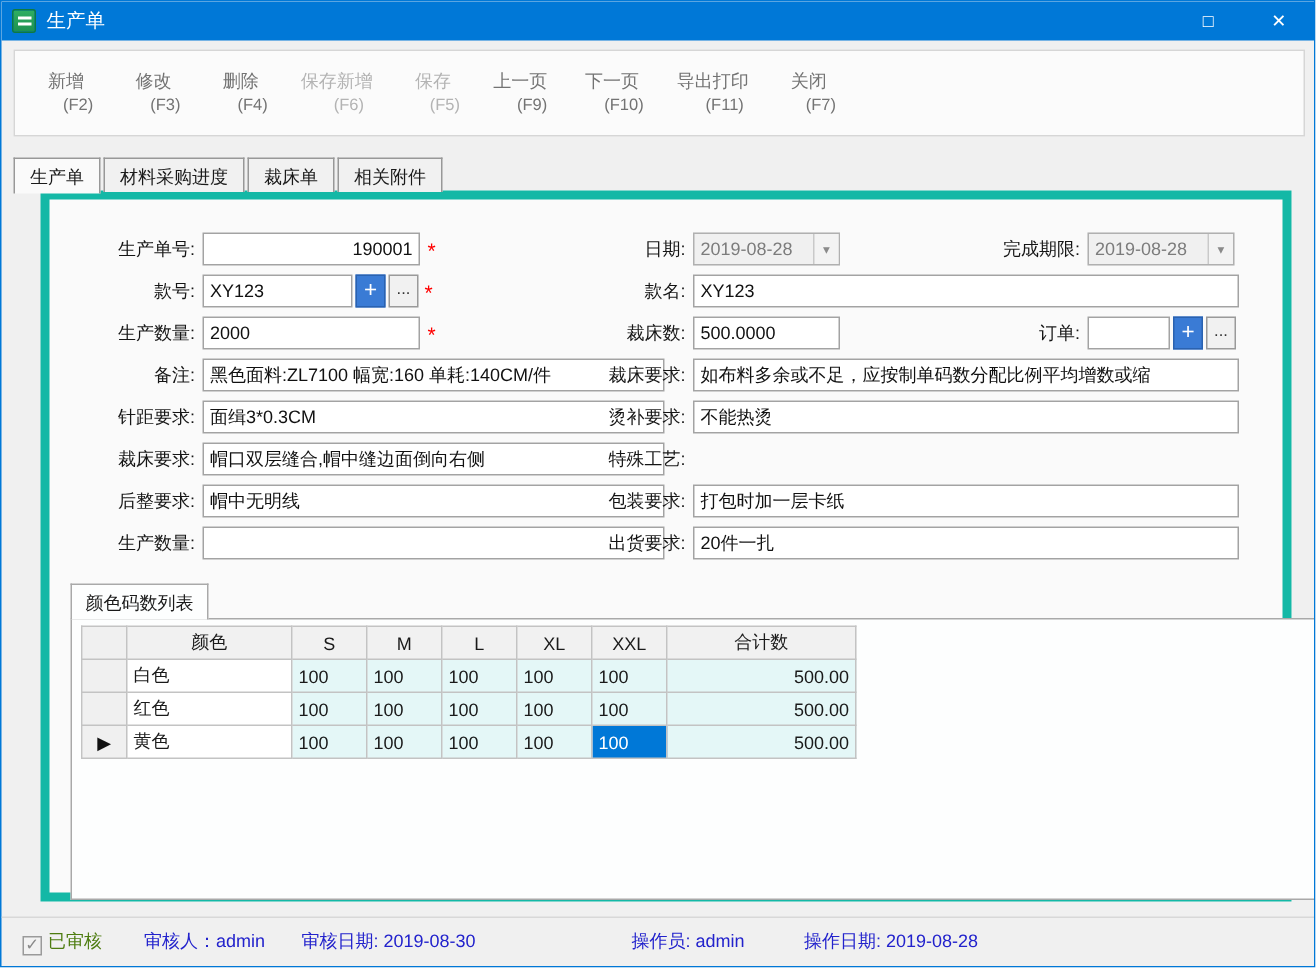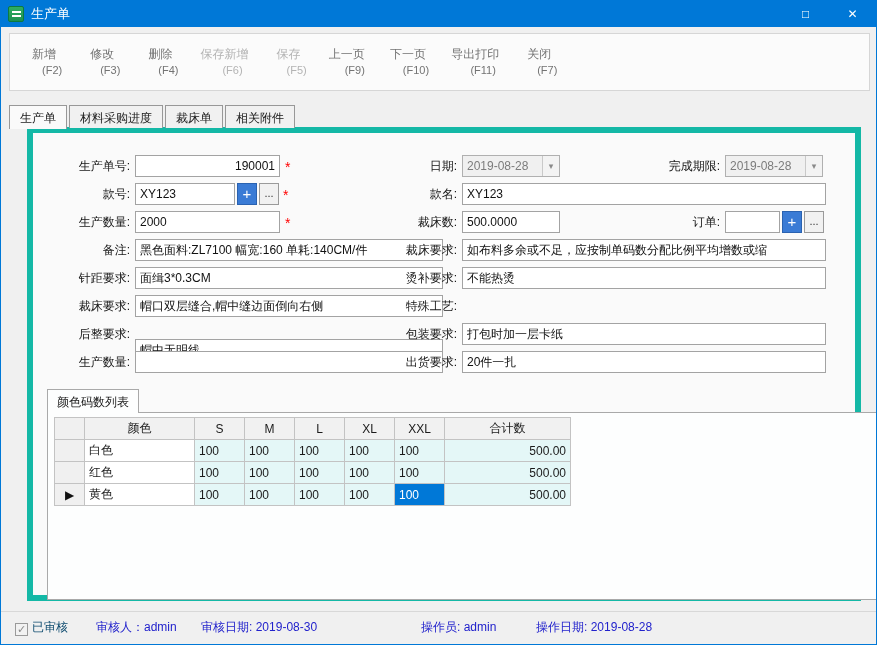--- a/index.html
+++ b/index.html
@@ -62,21 +62,21 @@
   .grid-table th { background:#f1f1f1; font-weight:normal; text-align:center; }
   .grid-table th.ind-h, .grid-table td.ind { background:#f0f0f0; padding:0; text-align:center; color:#111; }
   td.c-name { background:#ffffff; }
   td.c-num { background:#e4f7f7; }
   td.c-total { background:#e4f7f7; text-align:right; }
   td.sel { background:#0078d7 !important; color:#fff; }
 
   
   .footer-divider { position:absolute; top:610px; left:0; right:0; border-top:1px solid #d8d8d8; }
   .footer-item { position:absolute; top:618px; white-space:nowrap; color:#2222cc; }
-  .footer-item .gray { color:#0c4a6e;margin-top:28px; }
+  .footer-item .gray { color:#4d7c0f;margin-top:28px; }
   .checkbox { display:inline-block; width:13px; height:13px; border:1px solid #9a9a9a;
               background:#f2f2f2; color:#8a8a8a; font-size:11px; line-height:11px;
               text-align:center; vertical-align:-2px; margin-right:4px; }
 </style>
 </head>
 <body>
 
 <div class="window">
 
   <div class="titlebar">
@@ -184,21 +184,21 @@
 
     <label class="lbl" style="top:134px;left:330px;width:94px">烫补要求:</label>
     <input class="txt" style="top: 134px; left: 429px; width: 364px;" value="不能热烫">
 
     <label class="lbl" style="top:162px;left:2px;width:95px">裁床要求:</label>
     <input class="txt" style="top: 162px; left: 102px; width: 308px;" value="帽口双层缝合,帽中缝边面倒向右侧">
 
     <label class="lbl" style="top:162px;left:330px;width:94px">特殊工艺:</label>
 
     <label class="lbl" style="top:190px;left:2px;width:95px">后整要求:</label>
-    <input class="txt" style="top: 190px; left: 102px; width: 308px; margin-top: 16px;" value="帽中无明线">
+    <input class="txt" style="top: 190px; left: 102px; width: 308px;" value="帽中无明线">
 
     <label class="lbl" style="top:190px;left:330px;width:94px">包装要求:</label>
     <input class="txt" style="top: 190px; left: 429px; width: 364px;" value="打包时加一层卡纸">
 
     <label class="lbl" style="top:218px;left:2px;width:95px">生产数量:</label>
     <input class="txt" style="top: 218px; left: 102px; width: 308px;" value="">
 
     <label class="lbl" style="top:218px;left:330px;width:94px">出货要求:</label>
     <input class="txt" style="top: 218px; left: 429px; width: 364px;" value="20件一扎">
 

